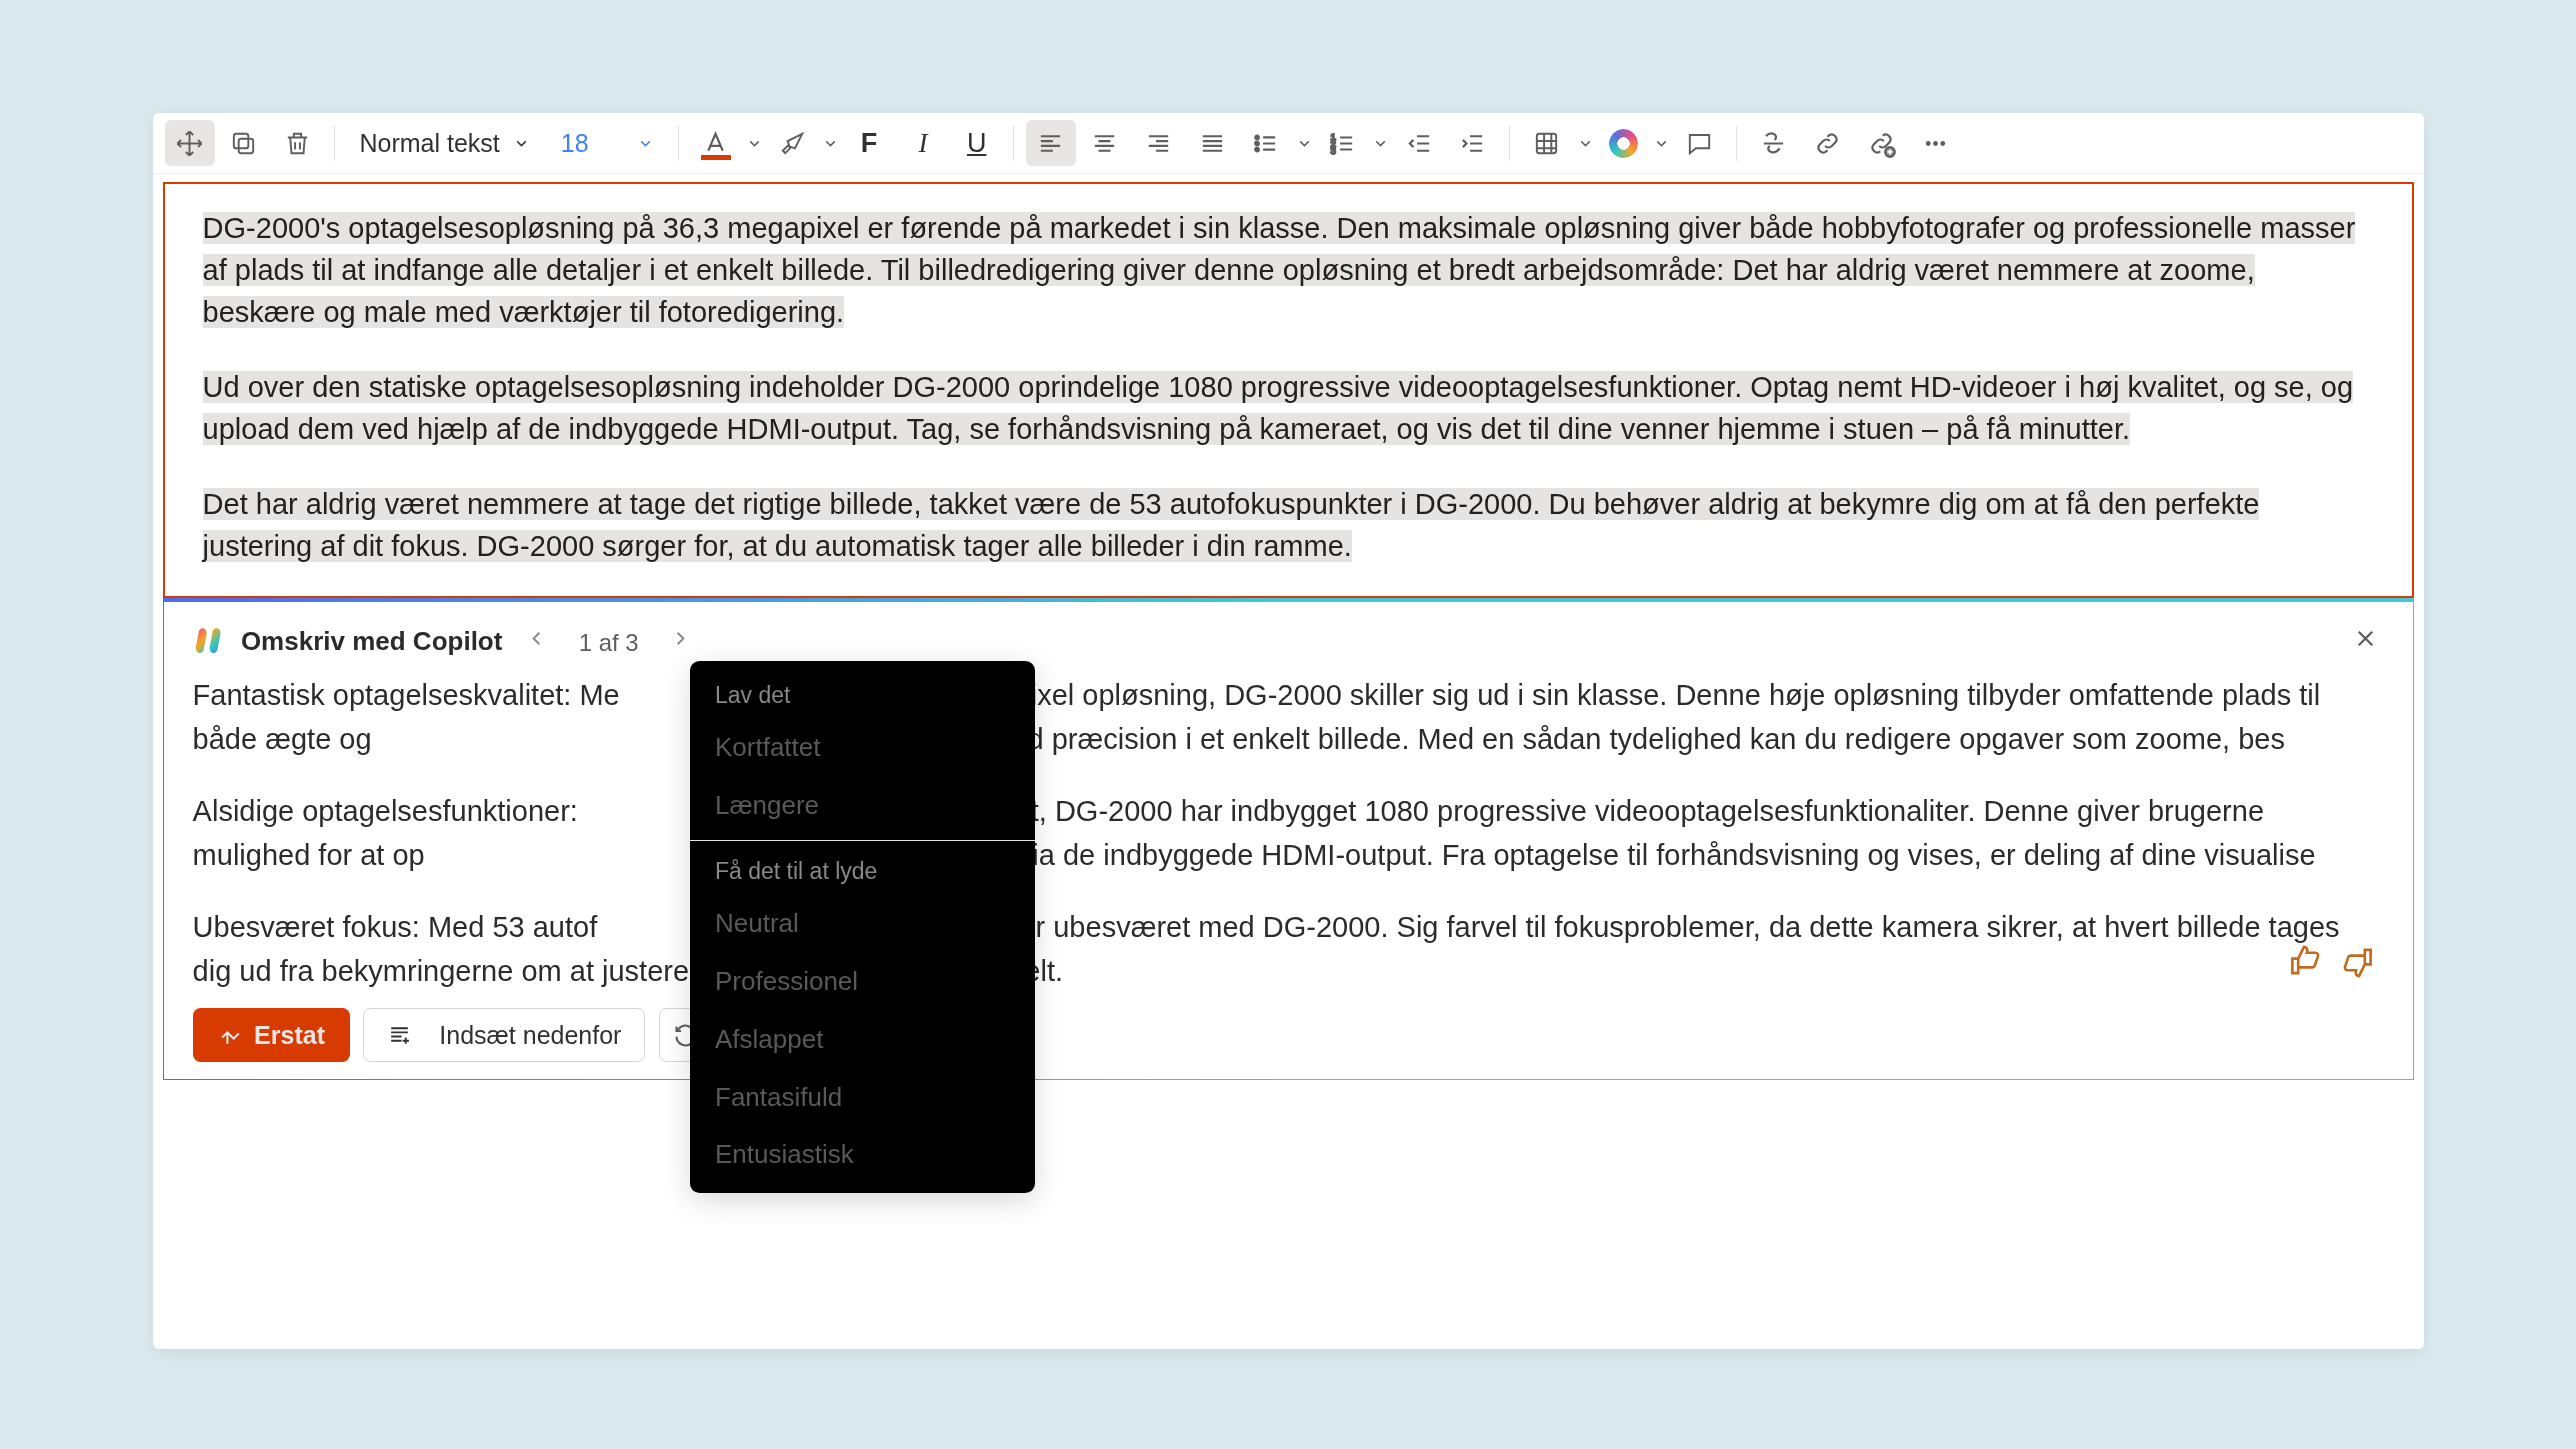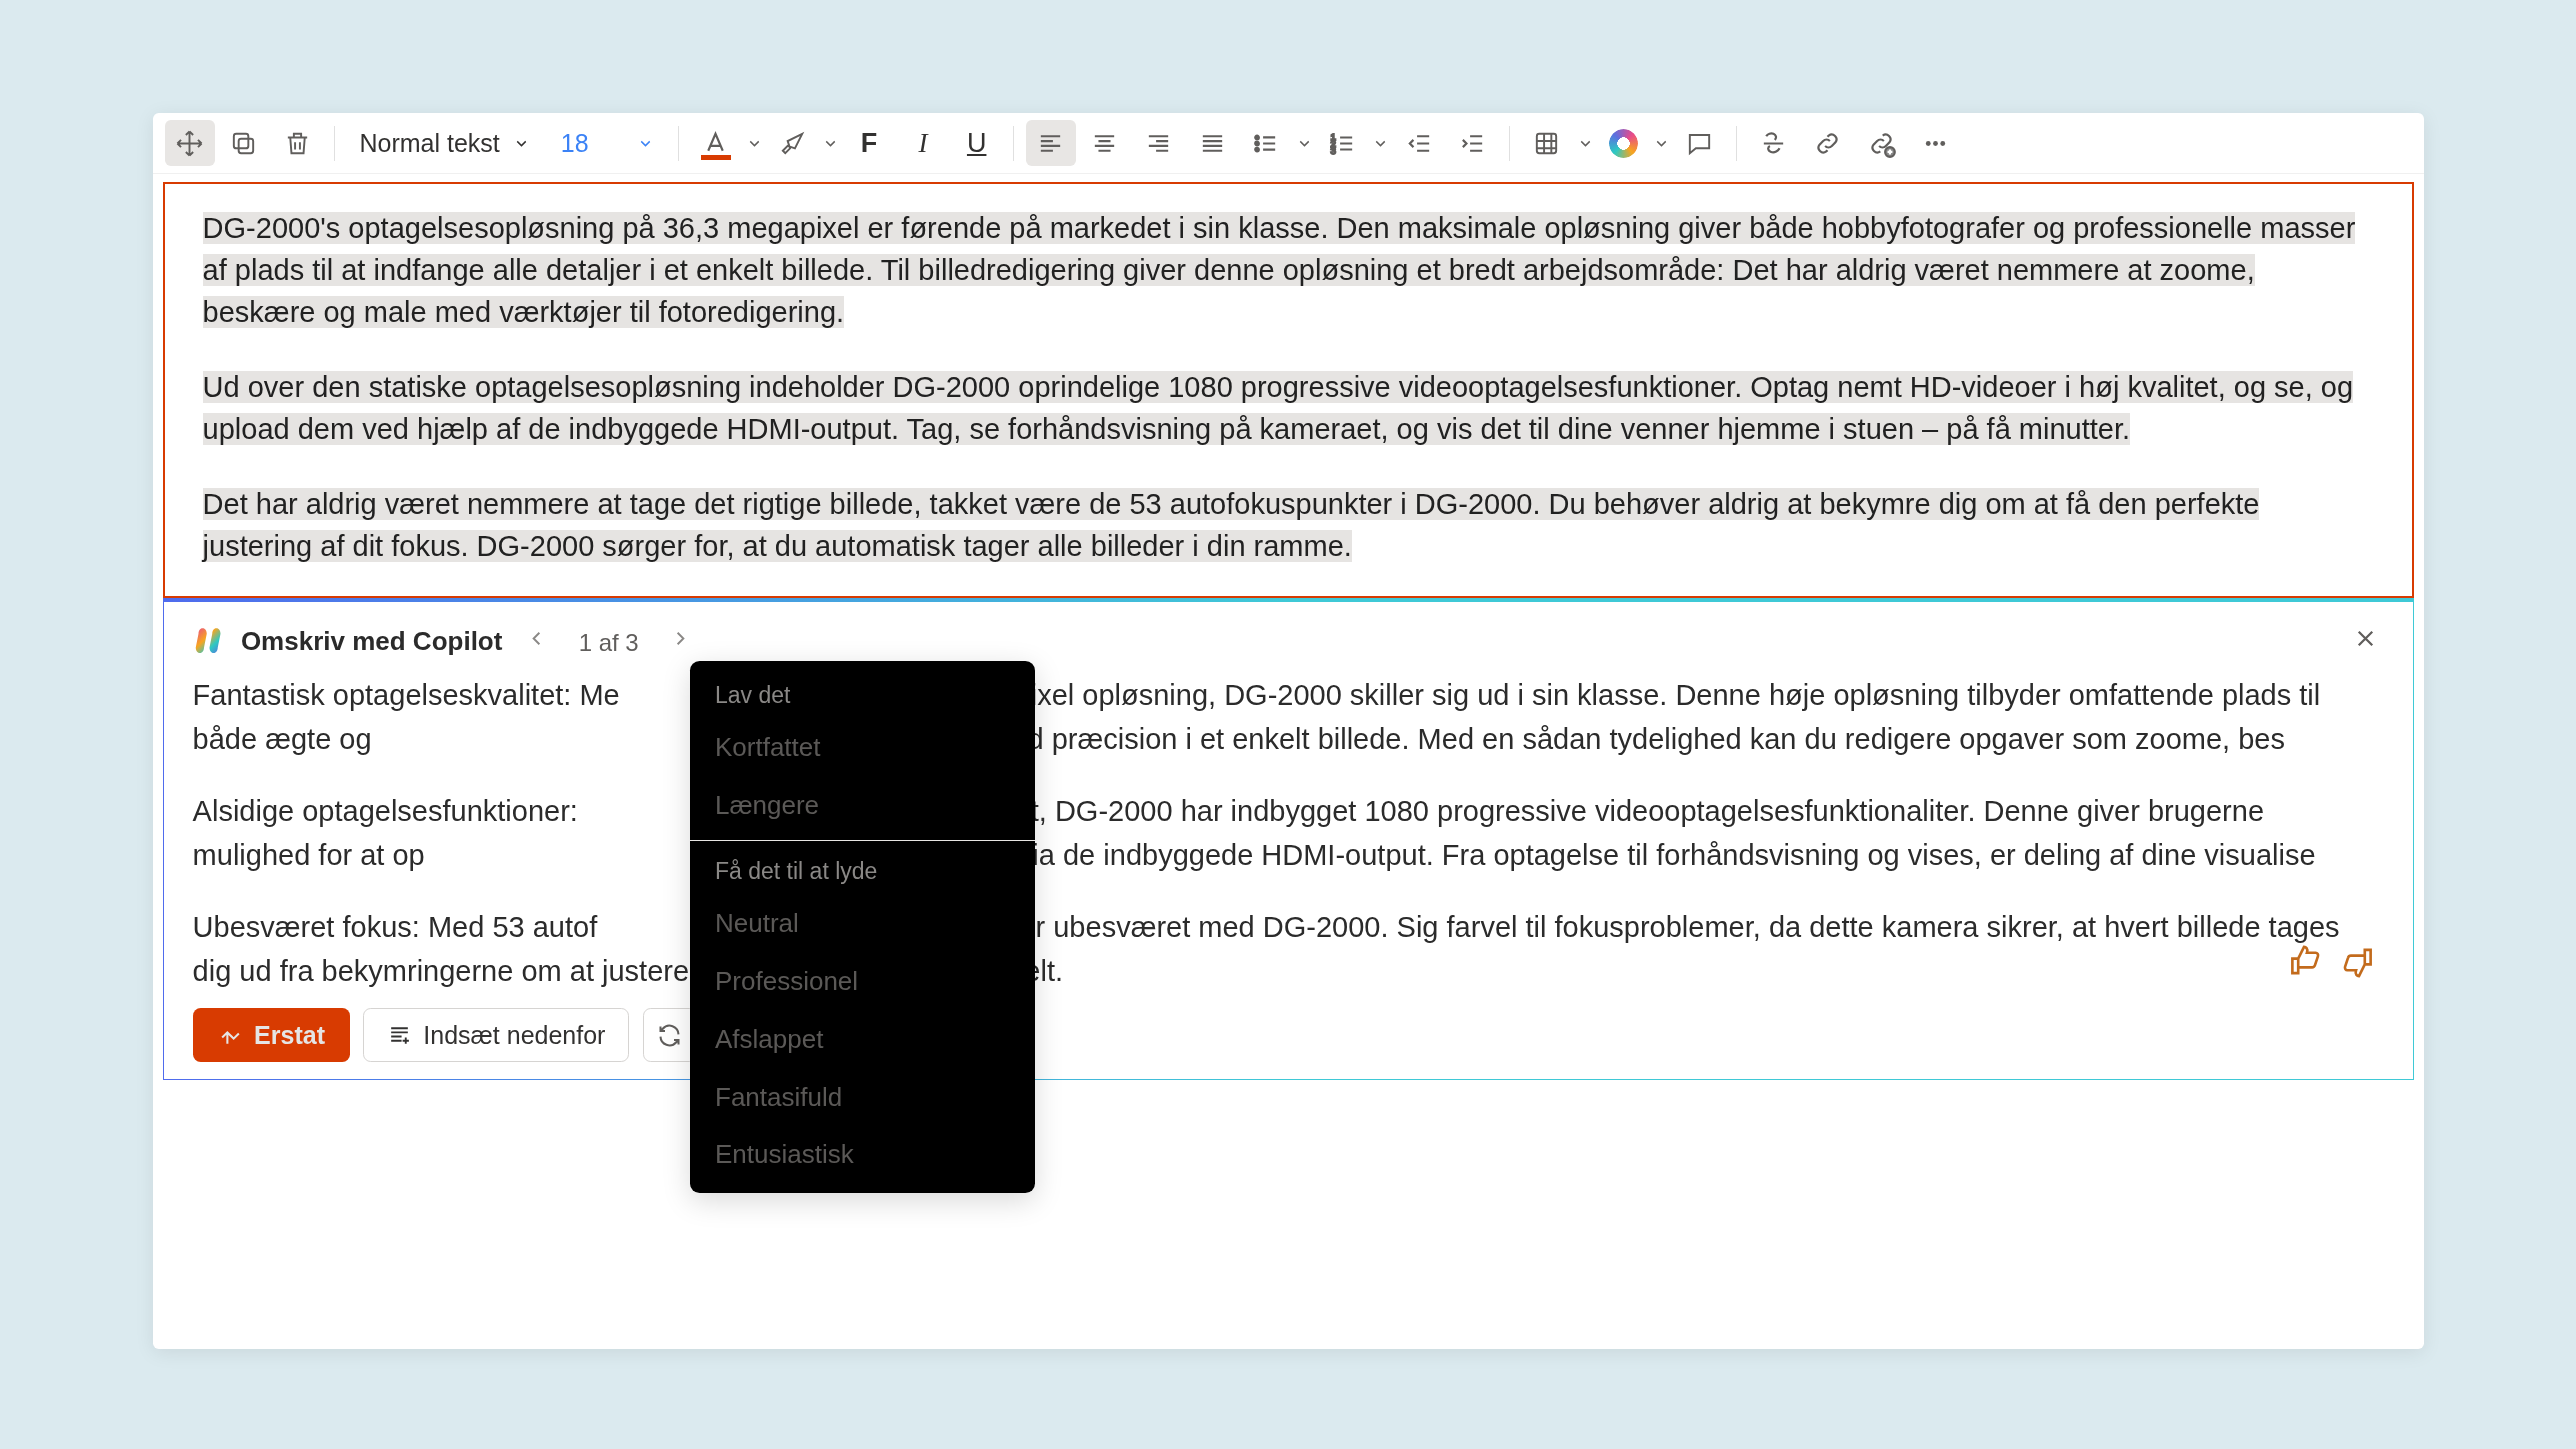--- a/index.html
+++ b/index.html
@@ -123,21 +123,21 @@
   cursor: pointer;
 }
 .btn-secondary {
   background: #fff;
   border: 1.9px solid #d6d4d2;
   border-radius: 7.7px;
   height: 54px;
   padding: 0 23px;
   display: flex;
   align-items: center;
-  gap: 11px;
+  gap: 27px;
   font-size: 25px;
   color: #323130;
   cursor: pointer;
 }
 .btn-icon {
   width: 54px; height:54px;
   border: 1.9px solid #d6d4d2;
   border-radius: 7.7px;
   background:#fff;
   display:flex; align-items:center; justify-content:center;

